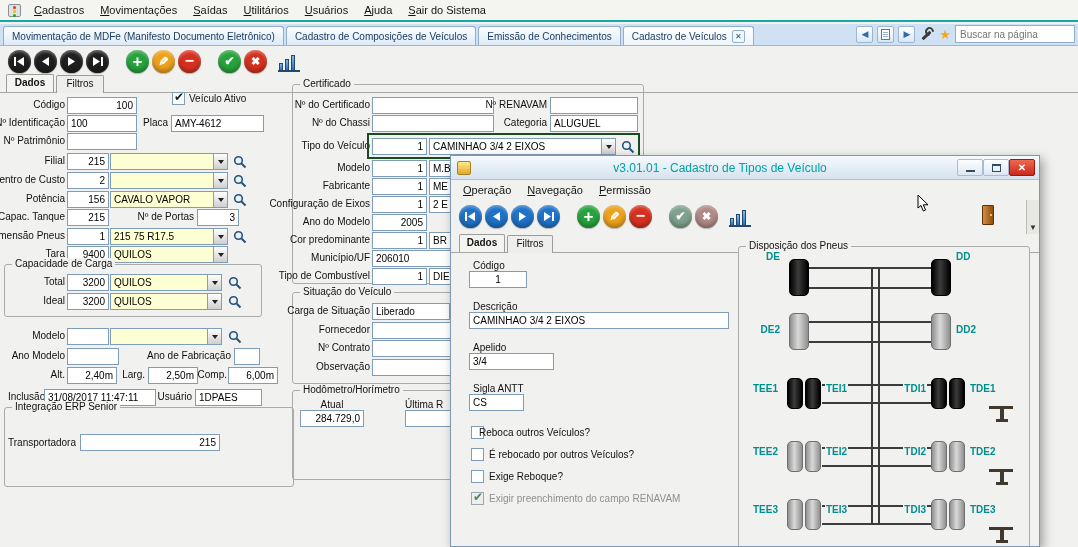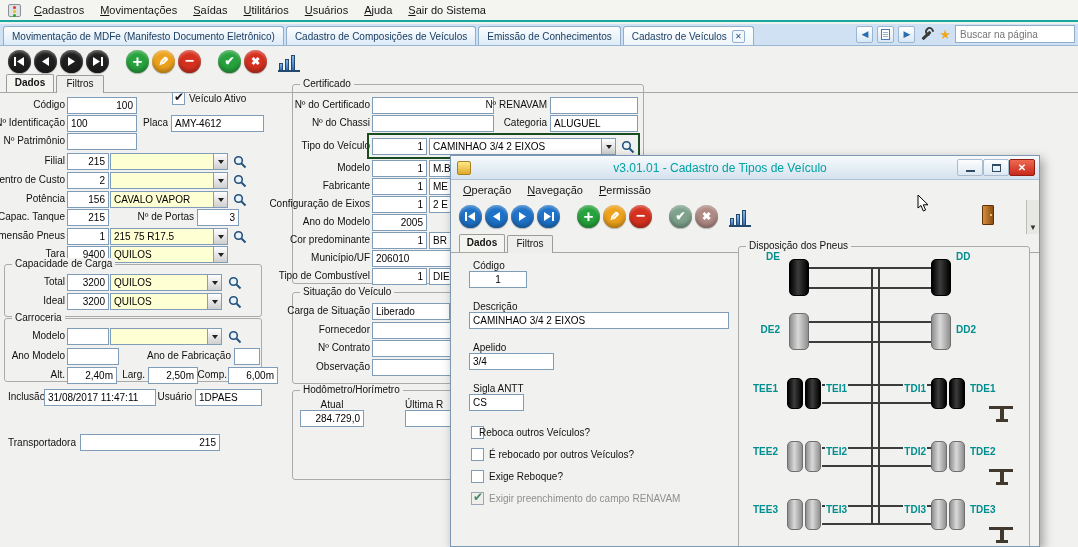--- a/index.html
+++ b/index.html
@@ -248,23 +248,20 @@
   <span class="lbl" style="right:1013px;top:295px">Ideal</span>
   <span class="fld num" style="left:67px;top:293px;width:42px">3200</span>
   <span class="fld combo" style="left:110px;top:293px;width:112px"><span>QUILOS</span><i class="dd"></i></span>
   <span class="magbtn" style="left:226px;top:293px">
       <svg width="14" height="14" viewBox="0 0 14 14">
         <circle cx="5.5" cy="5.5" r="3.8" fill="#eaf2fa" stroke="#23527c" stroke-width="1.6"></circle>
         <line x1="8.5" y1="8.5" x2="12.5" y2="12.5" stroke="#23527c" stroke-width="2"></line>
       </svg>
     </span>
 
-  <div class="grp" style="left:4px;top:318px;width:258px;height:64px">
-    <span class="grp-title">Carroceria</span>
-  </div>
   <span class="lbl" style="right:1013px;top:330px">Modelo</span>
   <span class="fld num" style="left:67px;top:328px;width:42px"></span>
   <span class="fld combo" style="left:110px;top:328px;width:112px"><span></span><i class="dd"></i></span>
   <span class="magbtn" style="left:226px;top:328px">
       <svg width="14" height="14" viewBox="0 0 14 14">
         <circle cx="5.5" cy="5.5" r="3.8" fill="#eaf2fa" stroke="#23527c" stroke-width="1.6"></circle>
         <line x1="8.5" y1="8.5" x2="12.5" y2="12.5" stroke="#23527c" stroke-width="2"></line>
       </svg>
     </span>
   <span class="lbl" style="right:1013px;top:350px">Ano Modelo</span>
@@ -276,20 +273,23 @@
   <span class="lbl" style="right:933px;top:369px">Larg.</span>
   <span class="fld num" style="left:148px;top:367px;width:50px">2,50m</span>
   <span class="lbl" style="right:851px;top:369px">Comp.</span>
   <span class="fld num" style="left:228px;top:367px;width:50px">6,00m</span>
 
   <span class="lbl" style="left:8px;top:391px">Inclusão</span>
   <span class="fld" style="left:44px;top:389px;width:112px">31/08/2017 11:47:11</span>
   <span class="lbl" style="right:886px;top:391px">Usuário</span>
   <span class="fld" style="left:195px;top:389px;width:67px">1DPAES</span>
 
+  <div class="grp" style="left:4px;top:407px;width:290px;height:80px">
+    <span class="grp-title">Integração ERP Senior</span>
+  </div>
   <span class="lbl" style="left:8px;top:437px">Transportadora</span>
   <span class="fld num" style="left:80px;top:434px;width:140px">215</span>
 
   <div class="grp" style="left:292px;top:84px;width:352px;height:200px">
     <span class="grp-title">Certificado</span>
   </div>
   <span class="lbl" style="right:708px;top:99px">Nº do Certificado</span>
   <span class="fld" style="left:372px;top:97px;width:122px"></span>
   <span class="lbl" style="right:531px;top:99px">Nº RENAVAM</span>
   <span class="fld" style="left:550px;top:97px;width:88px"></span>

